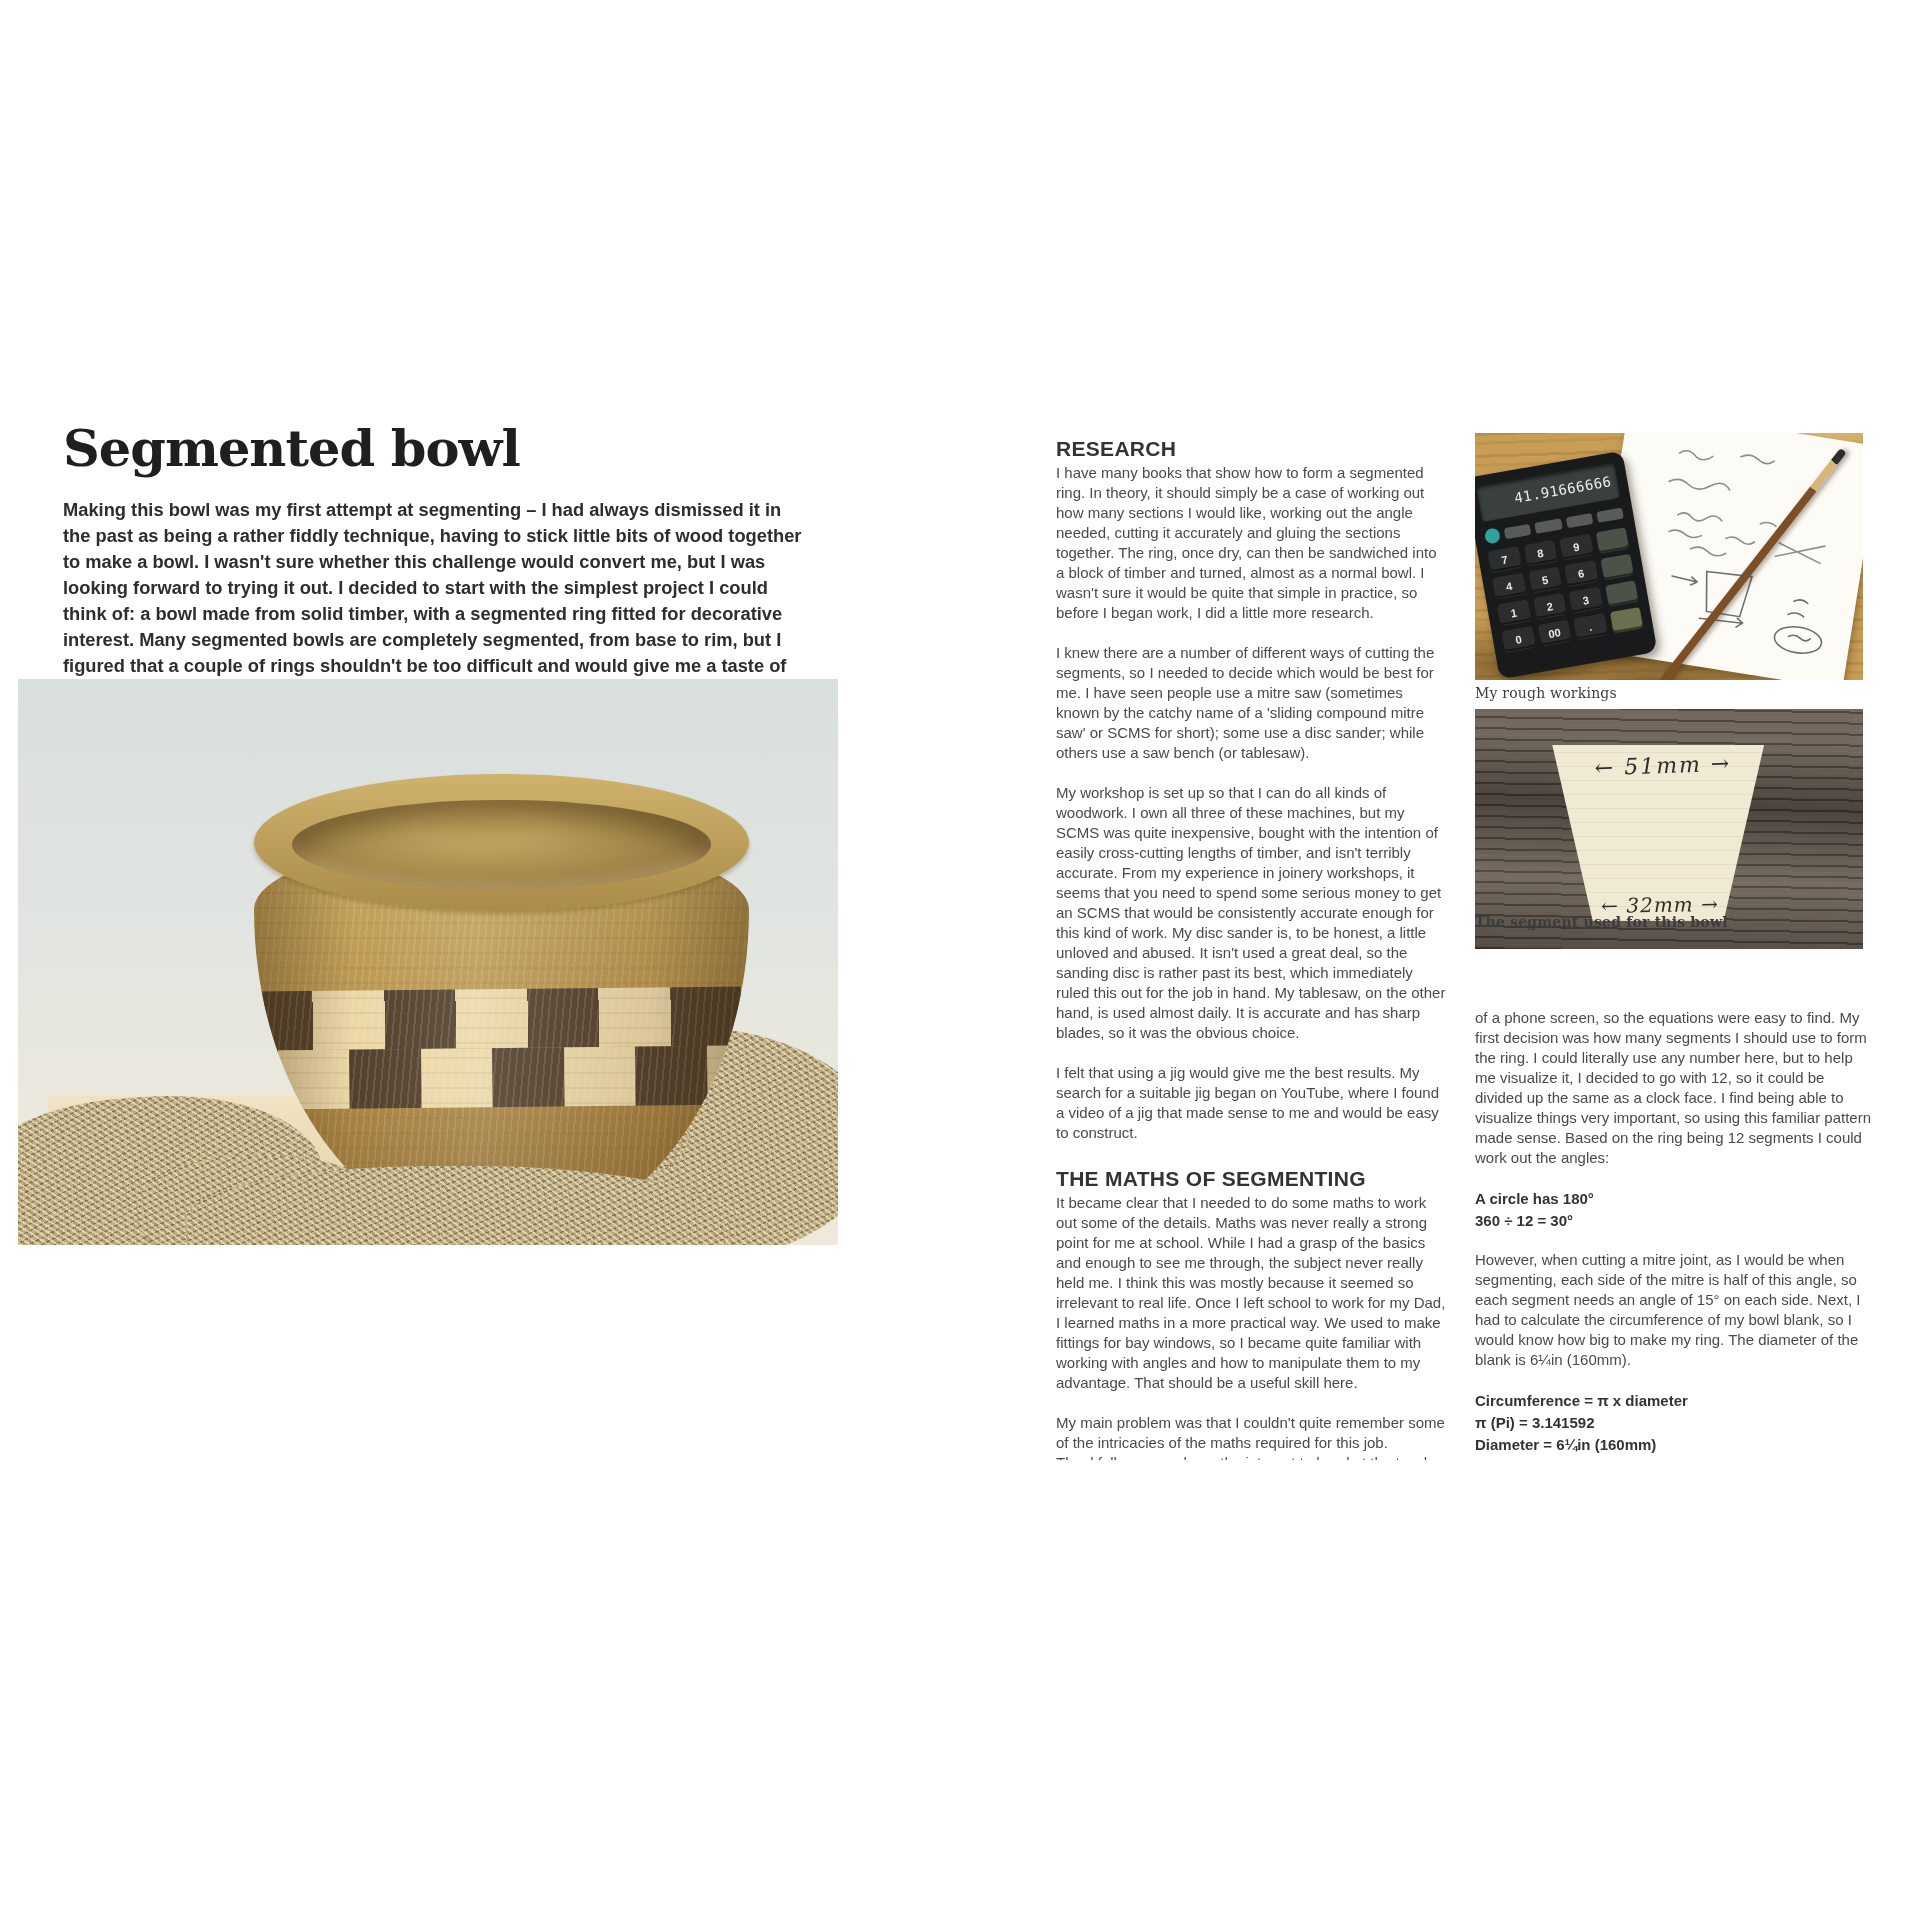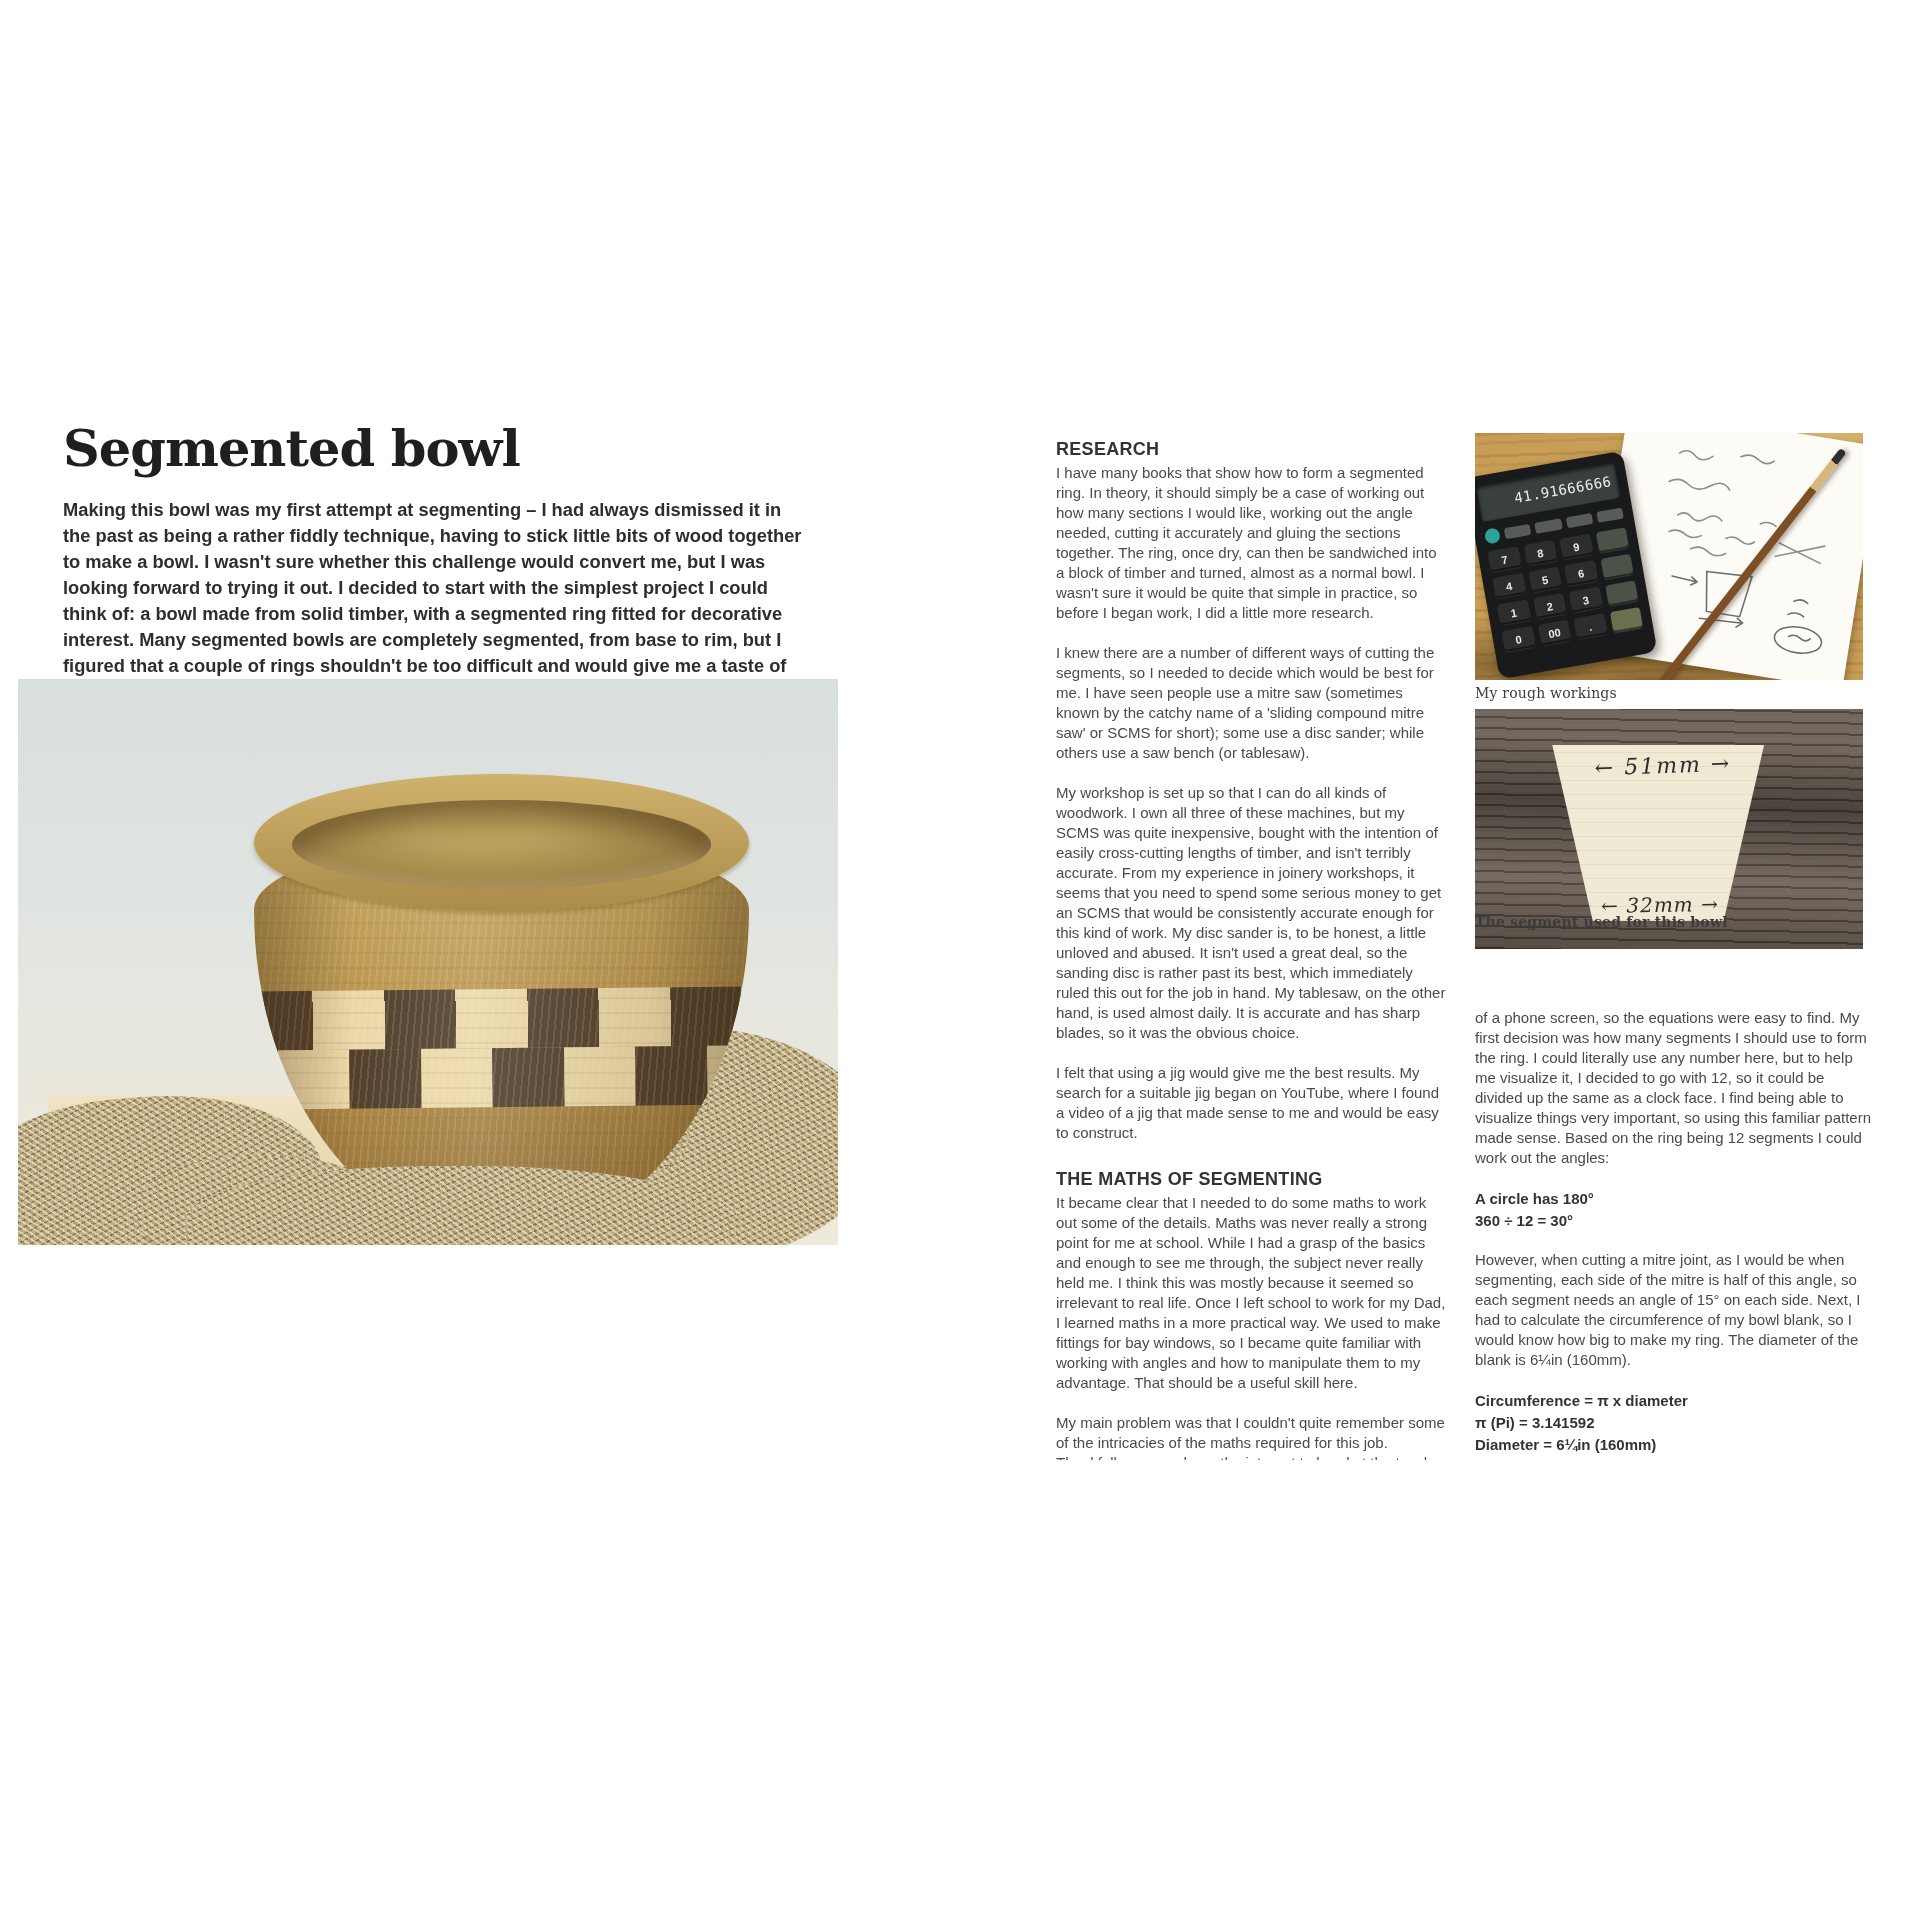--- a/index.html
+++ b/index.html
@@ -51,21 +51,21 @@
   .pagenum{font-family:"Liberation Sans",sans-serif;font-weight:700;font-size:17px;color:#a21caf;}
   .foottitle{font-family:"DejaVu Serif",serif;font-weight:700;font-size:13.4px;letter-spacing:2px;color:#3b3b3b;}
   .footer-left .foottitle{margin-left:99px;}
   .footer-right .pagenum{margin-left:42px;}
 
   
   .col{position:absolute;font-size:15px;line-height:20px;color:#4a4a4a;}
   .col1{left:1056px;top:439px;width:392px;}
   .col2{left:1475px;top:1008px;width:398px;}
   .col p{margin:0 0 20px;}
-  .col h2{margin:0 0 4px;font-size:18px;letter-spacing:0.3px;color:#333;font-weight:700;}
+  .col h2{margin:0 0 4px;font-size:21px;letter-spacing:0.3px;color:#333;font-weight:700;}
   .col h2.maths{margin-top:26px;}
   .bold-group{margin:0 0 18px;}
   .bold-line{font-weight:700;color:#333;line-height:22px;}
 
   
   .photo-calc{position:absolute;left:1475px;top:433px;width:388px;height:247px;margin:0;overflow:hidden;
               background-color:#c89d55;
               background-image:radial-gradient(ellipse 238px 89px at 78% 6%,rgba(242,218,152,.6),transparent 70%),
                                radial-gradient(ellipse 257px 109px at 45% 102%,rgba(70,45,15,.5),transparent 65%),
                                radial-gradient(ellipse 149px 69px at 6% 94%,rgba(60,40,15,.45),transparent 70%),

